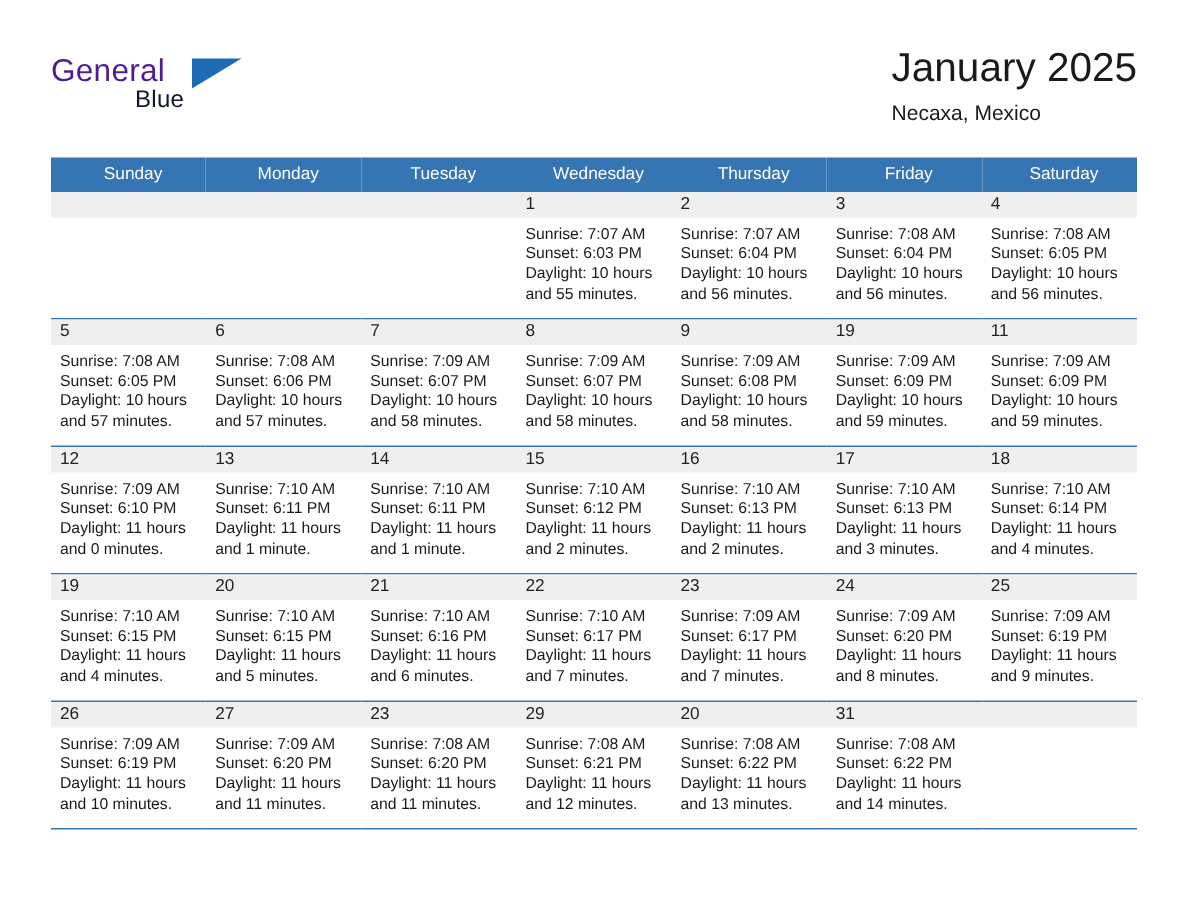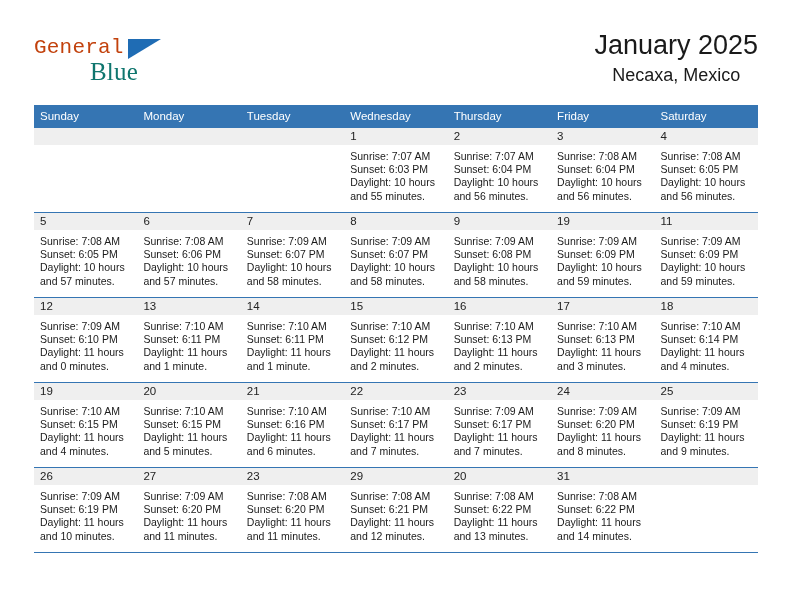--- a/index.html
+++ b/index.html
@@ -36,77 +36,77 @@
     top: 8px;
     width: 200px;
     height: 58px;
   }
   .logo-general {
     position: absolute;
     left: 0;
     top: 0;
     font-size: 21px;
     letter-spacing: 0.2px;
-    color: #c2410c;
-    font-family: Liberation Mono, monospace;
+    color: #4c1d95;
+    font-family: Liberation Sans, sans-serif;
   }
   .logo-tri {
     position: absolute;
     left: 94px;
     top: 3px;
     width: 0;
     height: 0;
     border-left: 33px solid #1f6cb4;
     border-bottom: 20px solid transparent;
   }
   .logo-blue {
     position: absolute;
     left: 56px;
     top: 22px;
-    font-size: 25px;
+    font-size: 16px;
     letter-spacing: 0.2px;
-    color: #0f766e;
-    font-family: Liberation Serif, serif;
+    color: #0f172a;
+    font-family: Liberation Sans, sans-serif;
   }
 
   .title-block {
     position: absolute;
     right: 0;
     top: 0;
-    text-align: center;
+    text-align: left;
   }
   .cal-title {
     font-size: 27px;
     color: #1a1a1a;
     line-height: 34px;
     white-space: nowrap;
   }
   .cal-subtitle {
-    font-size: 18px;
+    font-size: 14px;
     color: #1a1a1a;
     line-height: 20px;
     margin-top: 3px;
     white-space: nowrap;
   }
 
   
   .calendar {
     position: absolute;
     left: 34px;
     top: 105px;
     width: 724px;
     border-collapse: collapse;
     table-layout: fixed;
   }
   .calendar th {
     background: #3575b3;
     color: #ffffff;
     font-size: 11.5px;
     font-weight: normal;
-    text-align: left;
+    text-align: center;
     padding: 5px 0 6px 6px;
     height: 11px;
     border: none;
   }
   .calendar td {
     vertical-align: top;
     padding: 0;
     border: none;
     border-bottom: 1px solid #3575b3;
     height: 84px;

